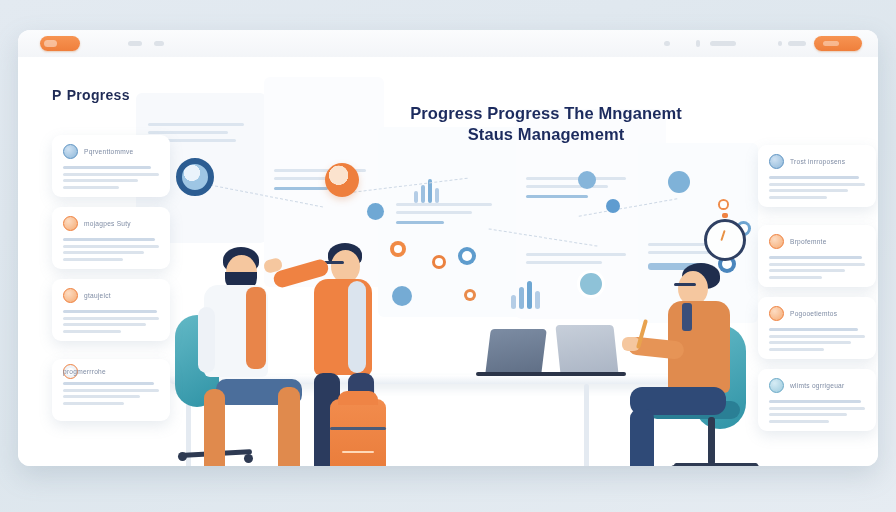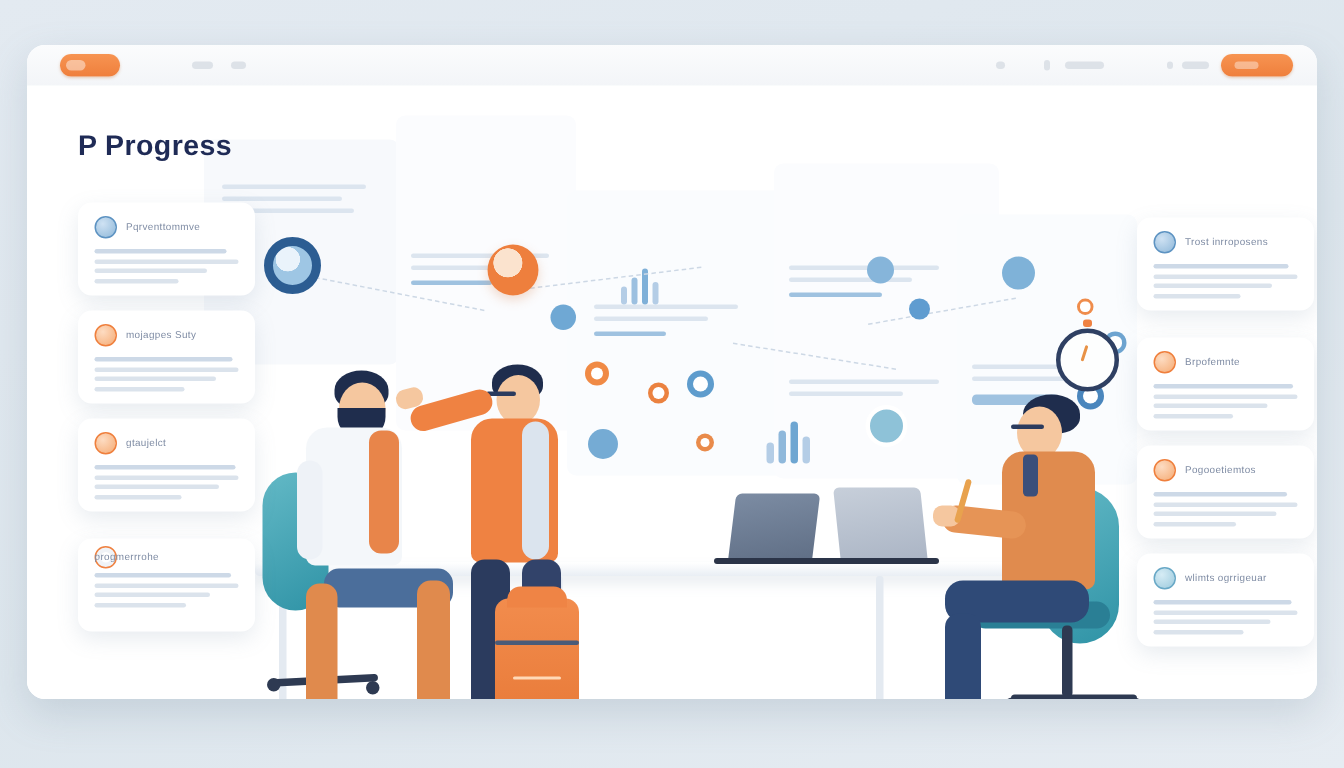--- a/index.html
+++ b/index.html
@@ -25,21 +25,21 @@
   .pill.left:after{content:"";position:absolute;left:4px;top:4px;width:13px;height:7px;
     border-radius:4px;background:rgba(255,255,255,.45);}
   .pill.right{right:16px;width:48px;}
   .pill.right:after{content:"";position:absolute;left:9px;top:5px;width:16px;height:5px;
     border-radius:3px;background:rgba(255,255,255,.40);}
   .cdot{position:absolute;top:11px;height:5px;border-radius:3px;background:#dde2e8;}
 
   .page{position:absolute;left:0;top:27px;width:100%;height:409px;background:#ffffff;}
 
   
-  .brand{position:absolute;left:34px;top:30px;font-size:19px;font-weight:bold;
+  .brand{position:absolute;left:34px;top:30px;font-size:14px;font-weight:bold;
     color:#1f2b56;letter-spacing:.3px;}
   .brand .mark{margin-right:5px;}
 
   
   .hero{position:absolute;left:378px;top:46px;width:300px;text-align:center;}
   .hero h1{margin:0;font-size:16.5px;line-height:21px;font-weight:bold;
     color:#1c2b5e;letter-spacing:.1px;}
   .hero p{margin:7px 0 0;font-size:7.4px;line-height:11px;color:#7e8da6;
     letter-spacing:.25px;}
 
@@ -265,20 +265,24 @@
         <div class="limb" style="left:612px;top:330px;width:96px;height:28px;background:#2f4a77;border-radius:12px;"></div>
         <div class="limb" style="left:612px;top:352px;width:24px;height:72px;background:#2f4a77;"></div>
 
       </div>
 
       <div class="brand">
         <span class="mark">P</span><span>Progress</span>
       </div>
 
       <div class="hero">
+        <h1>
+          <span>Progress Progress The Mnganemt</span><br>
+          <span>Staus Managememt</span>
+        </h1>
       </div>
 
       <div class="card" style="left:34px;top:78px;width:118px;height:62px;">
         <div class="ch">
           <span class="ico blue"></span>
           <span class="ct">Pqrventtommve</span>
         </div>
         <div class="lines">
           <div class="ln b" style="width:92%"></div>
             <div class="ln" style="width:100%"></div>

